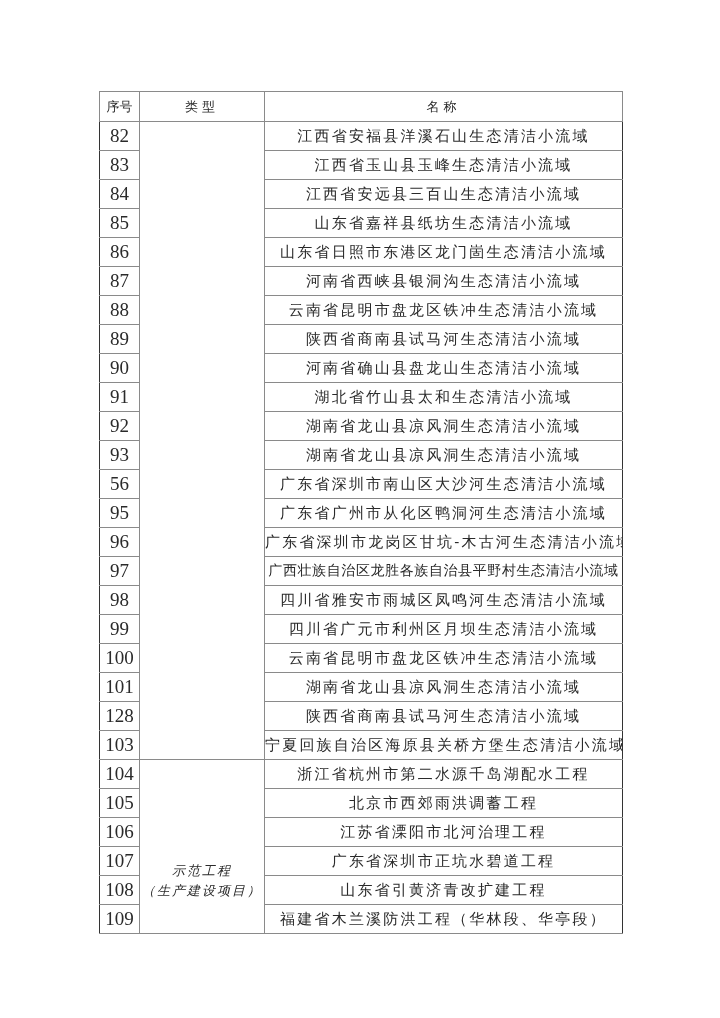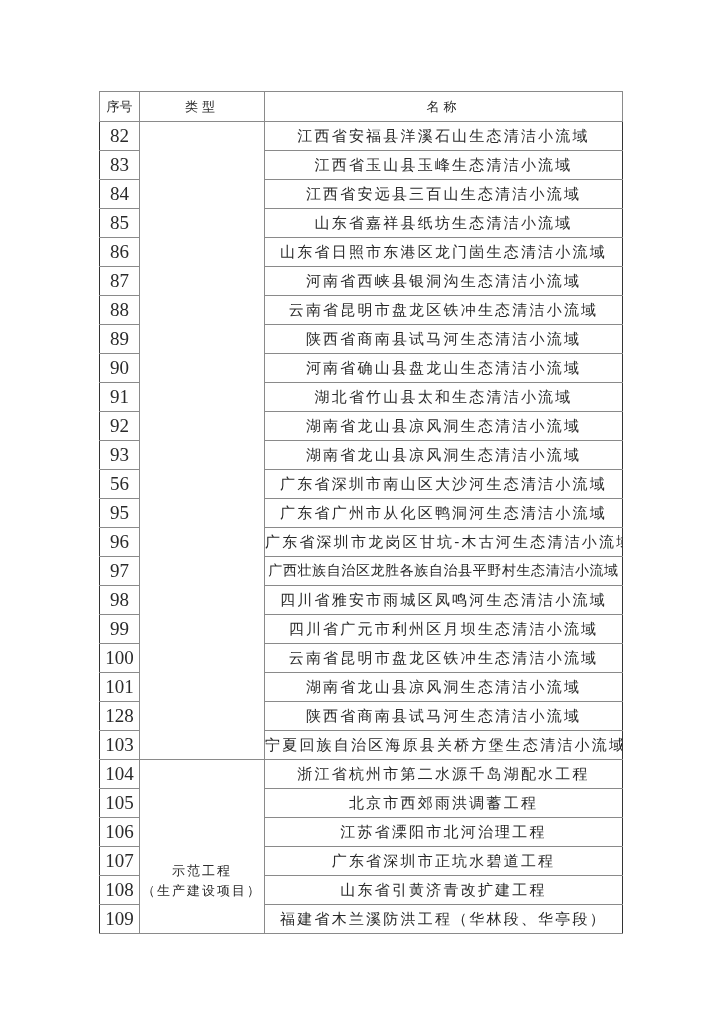--- a/index.html
+++ b/index.html
@@ -65,20 +65,21 @@
     table.list td.name.tight { letter-spacing: 0.6px; font-size: 14px; }
     table.list td.type {
       font-size: 13px;
       line-height: 20px;
       letter-spacing: 2px;
       white-space: normal;
     }
     .type-inner {
       display: inline-block;
       margin-top: 68px;
+      font-style: italic;
     }
   </style>
 </head>
 <body>
 
 <div class="page">
   <table class="list">
     <colgroup>
       <col class="c-no">
         <col class="c-type">

